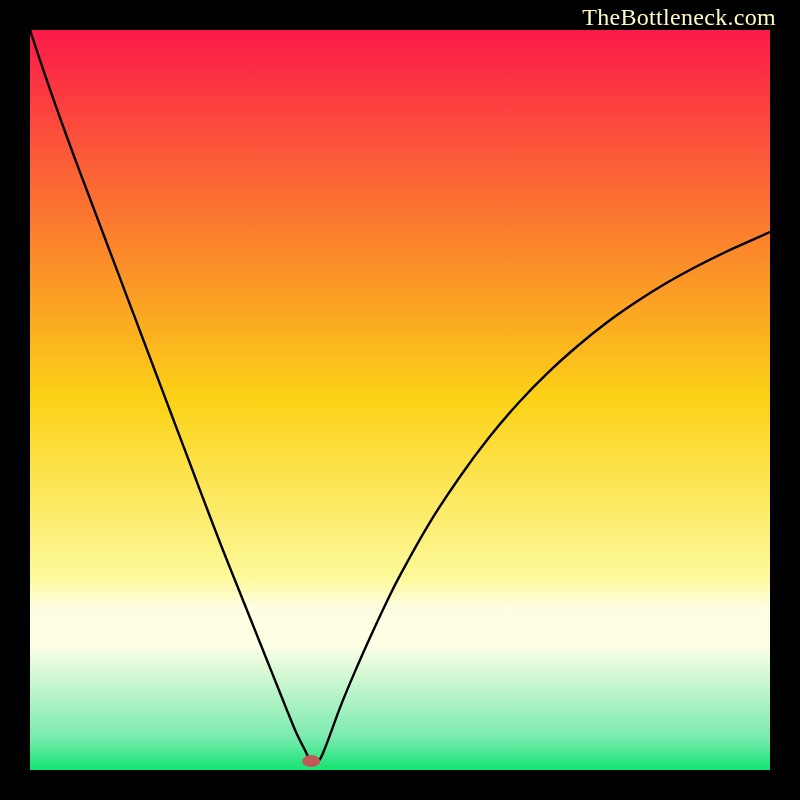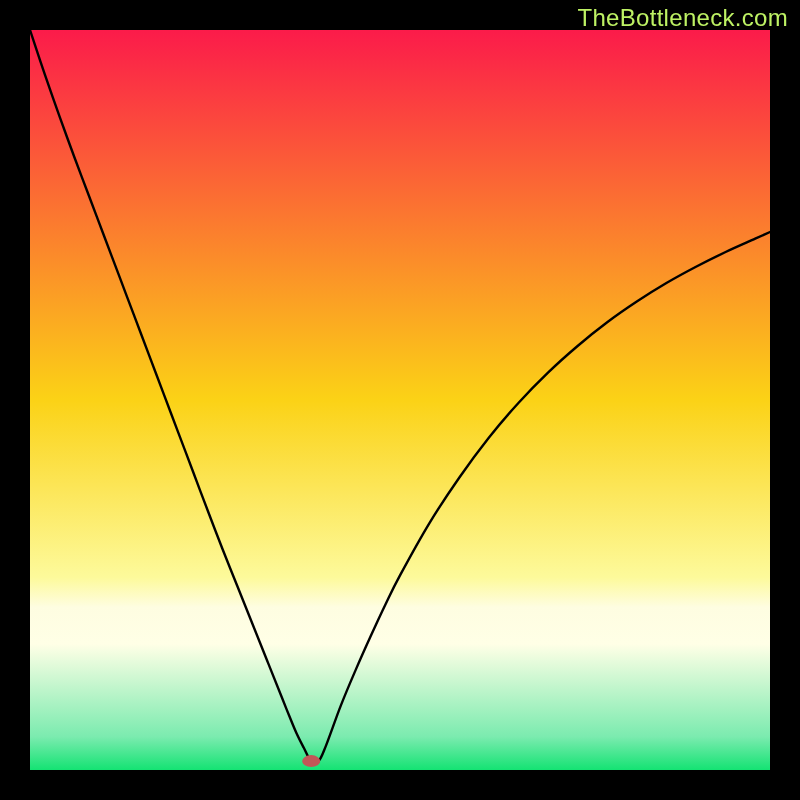--- a/index.html
+++ b/index.html
@@ -13,26 +13,27 @@
   }
   .outer {
     position: relative;
     width: 800px;
     height: 800px;
     background: #000;
   }
   .watermark {
     position: absolute;
     top: 4px;
-    right: 12px;
-    color: #bef264;
+    right: 24px;
+    color: #fef9c3;
     font-size: 24px;
     font-weight: 400;
     letter-spacing: 0.3px;
     z-index: 10;
+    font-family: Liberation Serif, serif;
   }
   .plot-wrapper {
     position: absolute;
     left: 30px;
     top: 30px;
     width: 740px;
     height: 740px;
   }
   svg.plot {
     display: block;

